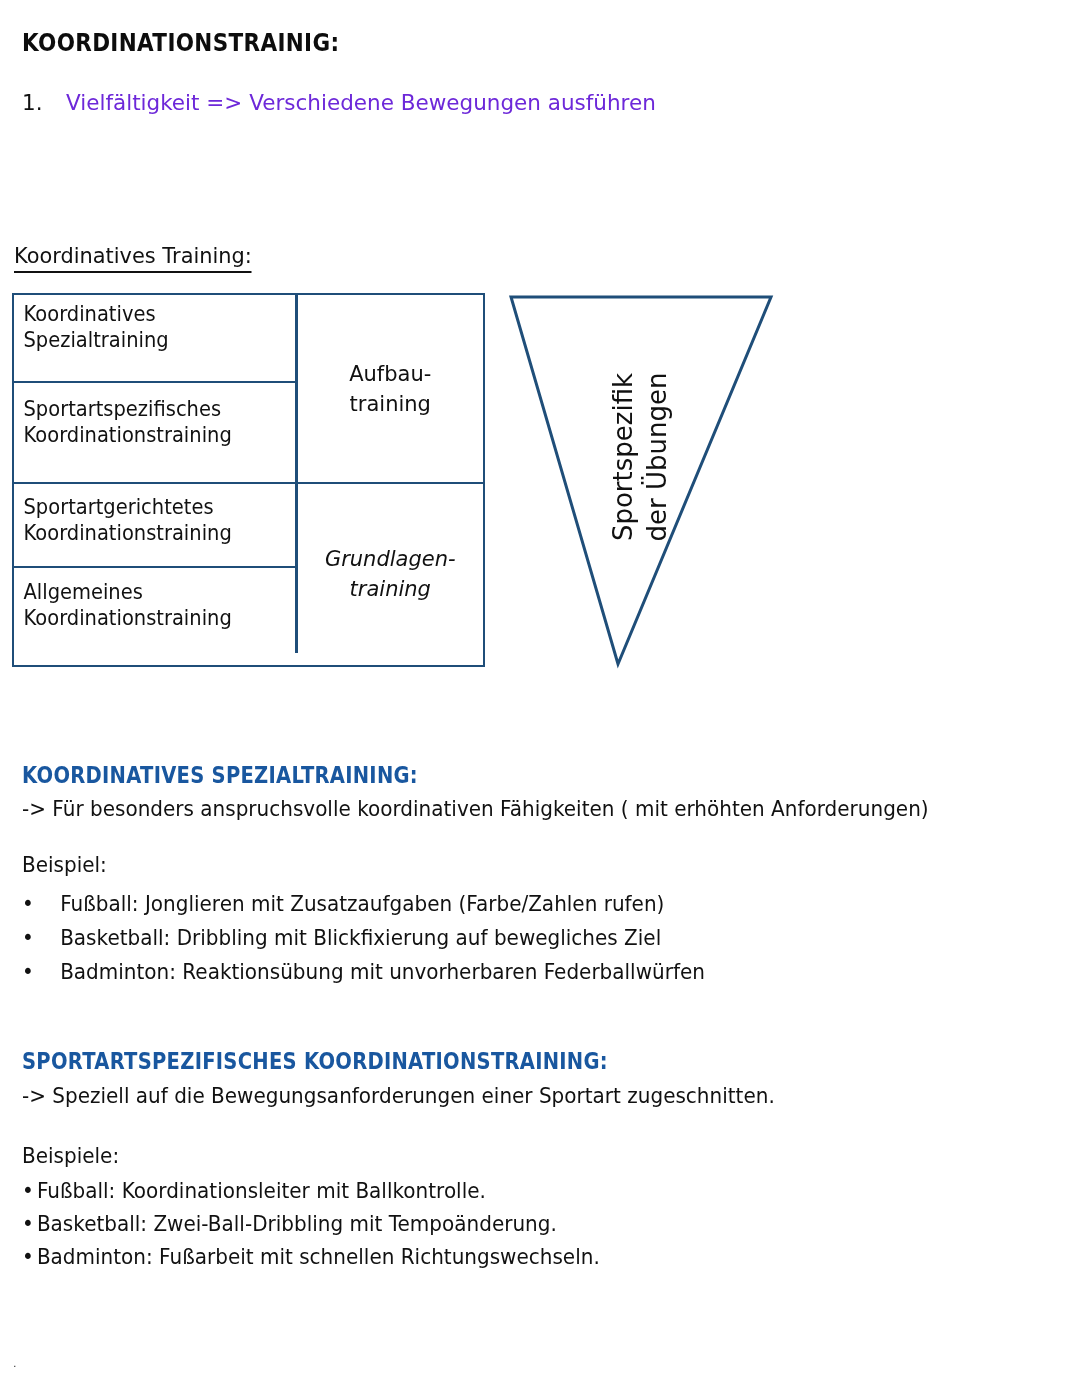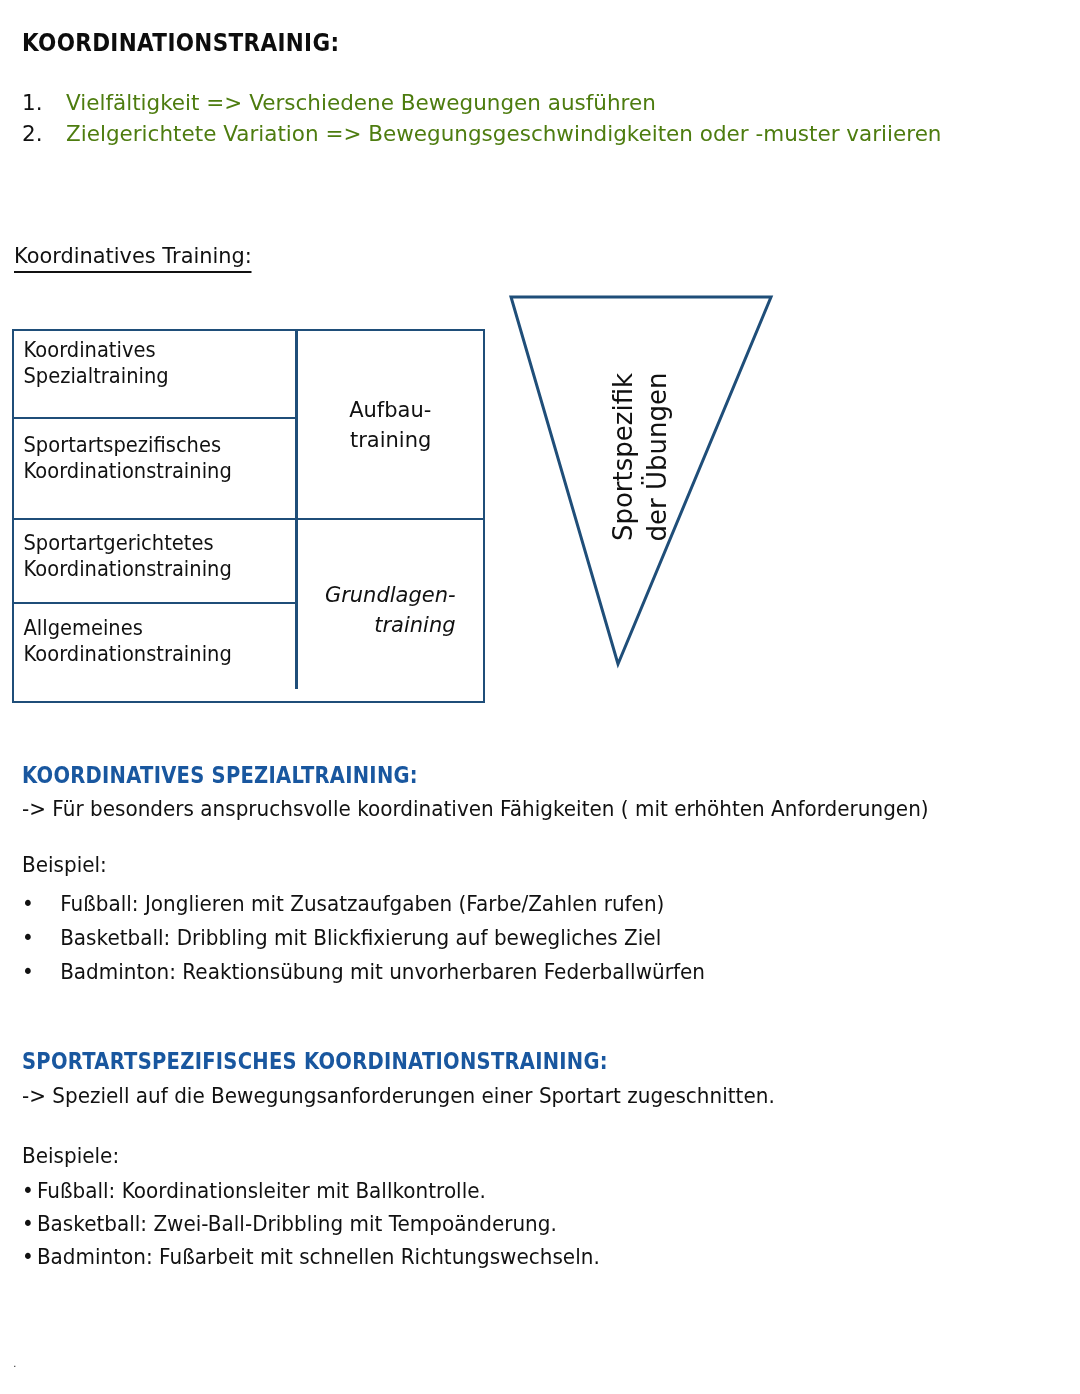--- a/index.html
+++ b/index.html
@@ -53,21 +53,21 @@
   .num-marker {
     display: inline-block;
     width: 44px;
     font-family: "DejaVu Sans", sans-serif;
     font-size: 21.5px;
     color: #111111;
   }
   .num-text {
     font-family: "DejaVu Sans", sans-serif;
     font-size: 21.5px;
-    color: #4d7c0f;
+    color: #6d28d9;
   }
 
   
   .underlined-label {
     left: 14px;
     top: 243px;
     font-family: "DejaVu Sans", sans-serif;
     font-size: 22px;
     color: #111111;
     border-bottom: 2px solid #111111;
@@ -79,21 +79,20 @@
   }
 
   
   #training-table {
     left: 12px;
     top: 293px;
     width: 473px;
     height: 374px;
     border: 2.5px solid #1f4e79;
     box-sizing: border-box;
-    margin-top: 36px;
   }
   .tbl-left {
     position: absolute;
     left: 0; top: 0;
     width: 281px;
     height: 100%;
     box-sizing: border-box;
   }
   .tbl-vdiv {
     position: absolute;
@@ -142,21 +141,21 @@
     font-size: 21px;
     line-height: 30px;
     color: #111111;
   }
   .rdiv {
     position: absolute;
     left: 0; right: 0;
     height: 2px;
     background: #1f4e79;
   }
-  .rcell .ln { display: block; text-align: right; }
+  .rcell .ln { display: block; }
 
   
   #triangle-wrap {
     left: 495px;
     top: 288px;
     width: 300px;
     height: 390px;
   }
   #triangle-wrap svg { display: block; }
   .tri-label {
@@ -235,23 +234,20 @@
   }
 </style>
 </head>
 <body>
 
 <div class="abs title-main">KOORDINATIONSTRAINIG:</div>
 
 <div class="abs num-list">
   <div class="num-row">
     <span class="num-marker">1.</span><span class="num-text">Vielfältigkeit =&gt; Verschiedene Bewegungen ausführen</span>
-  </div>
-  <div class="num-row">
-    <span class="num-marker">2.</span><span class="num-text">Zielgerichtete Variation =&gt; Bewegungsgeschwindigkeiten oder -muster  variieren</span>
   </div>
 </div>
 
 <div class="abs underlined-label">Koordinatives Training:</div>
 
 <div class="abs" id="training-table">
 
   <div class="tbl-left">
     <div class="lcell" style="top:0px;height:86px;">
       <span class="ln">Koordinatives</span>

